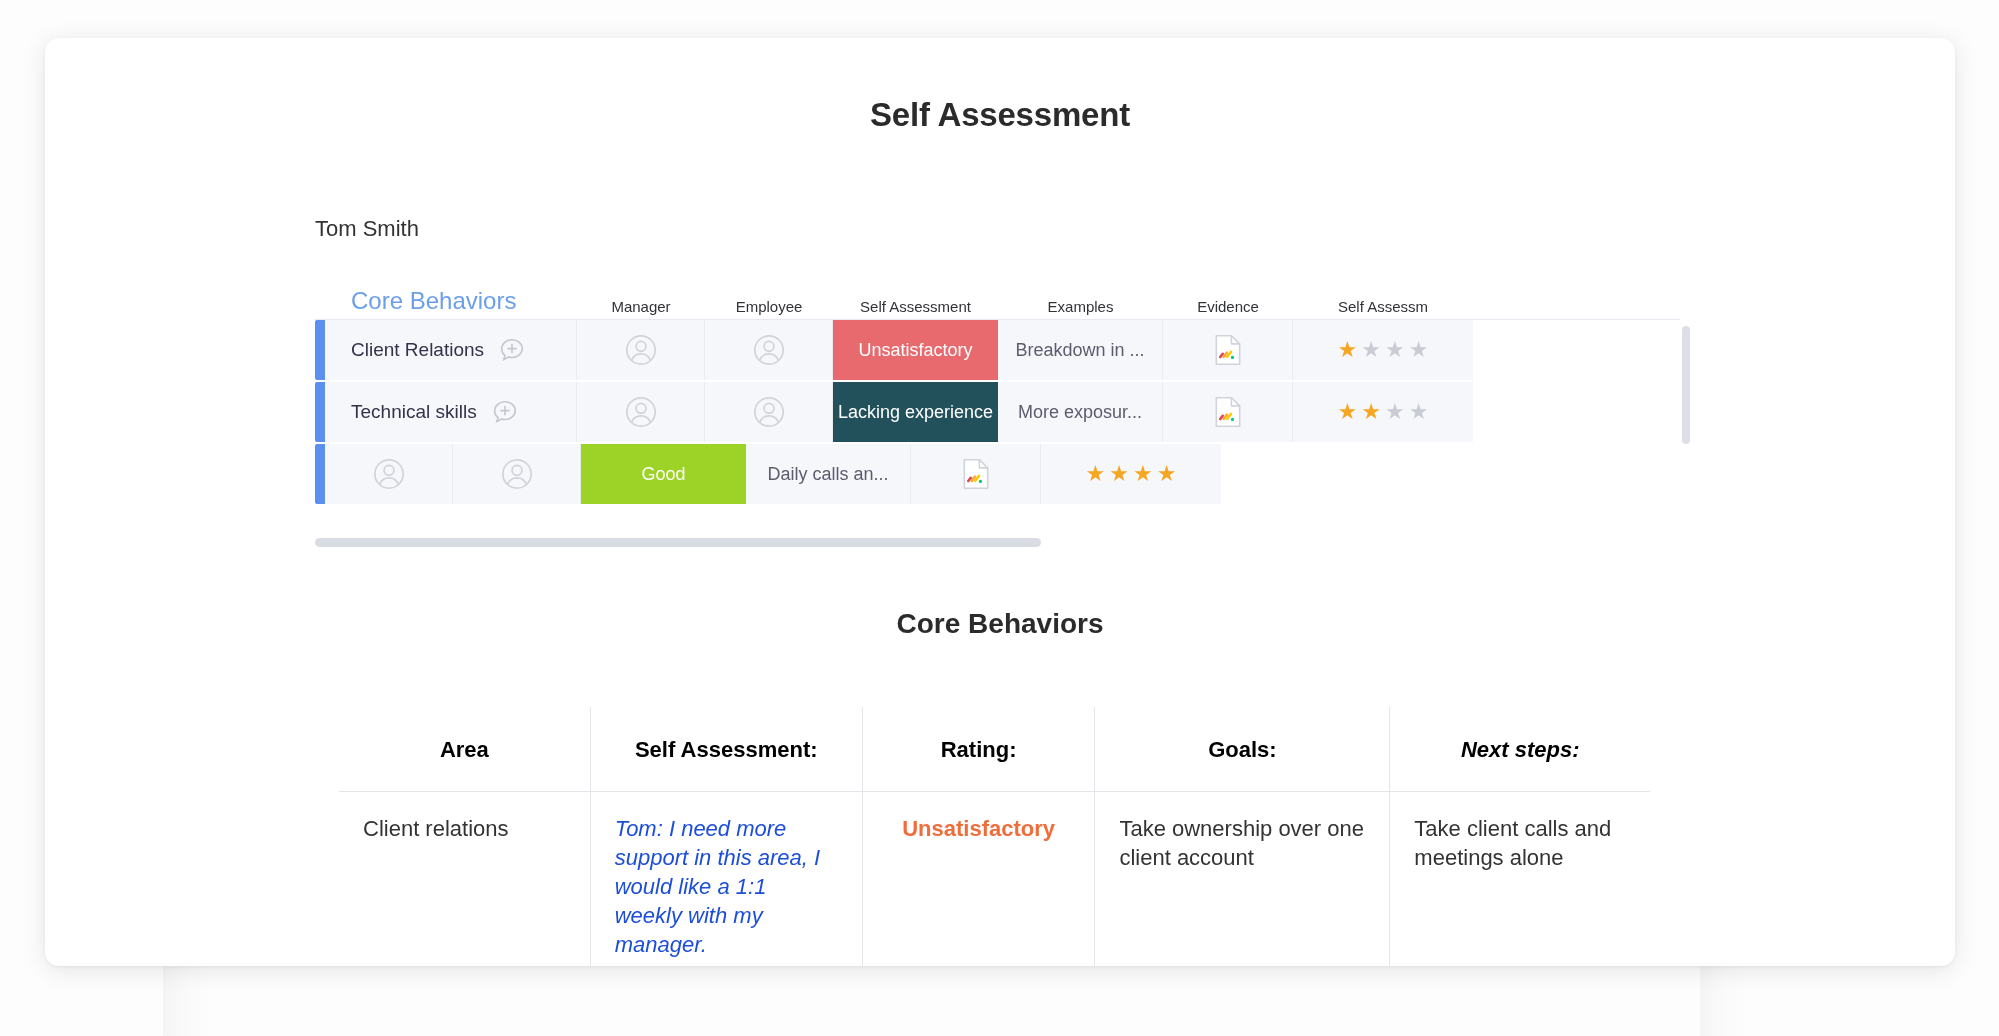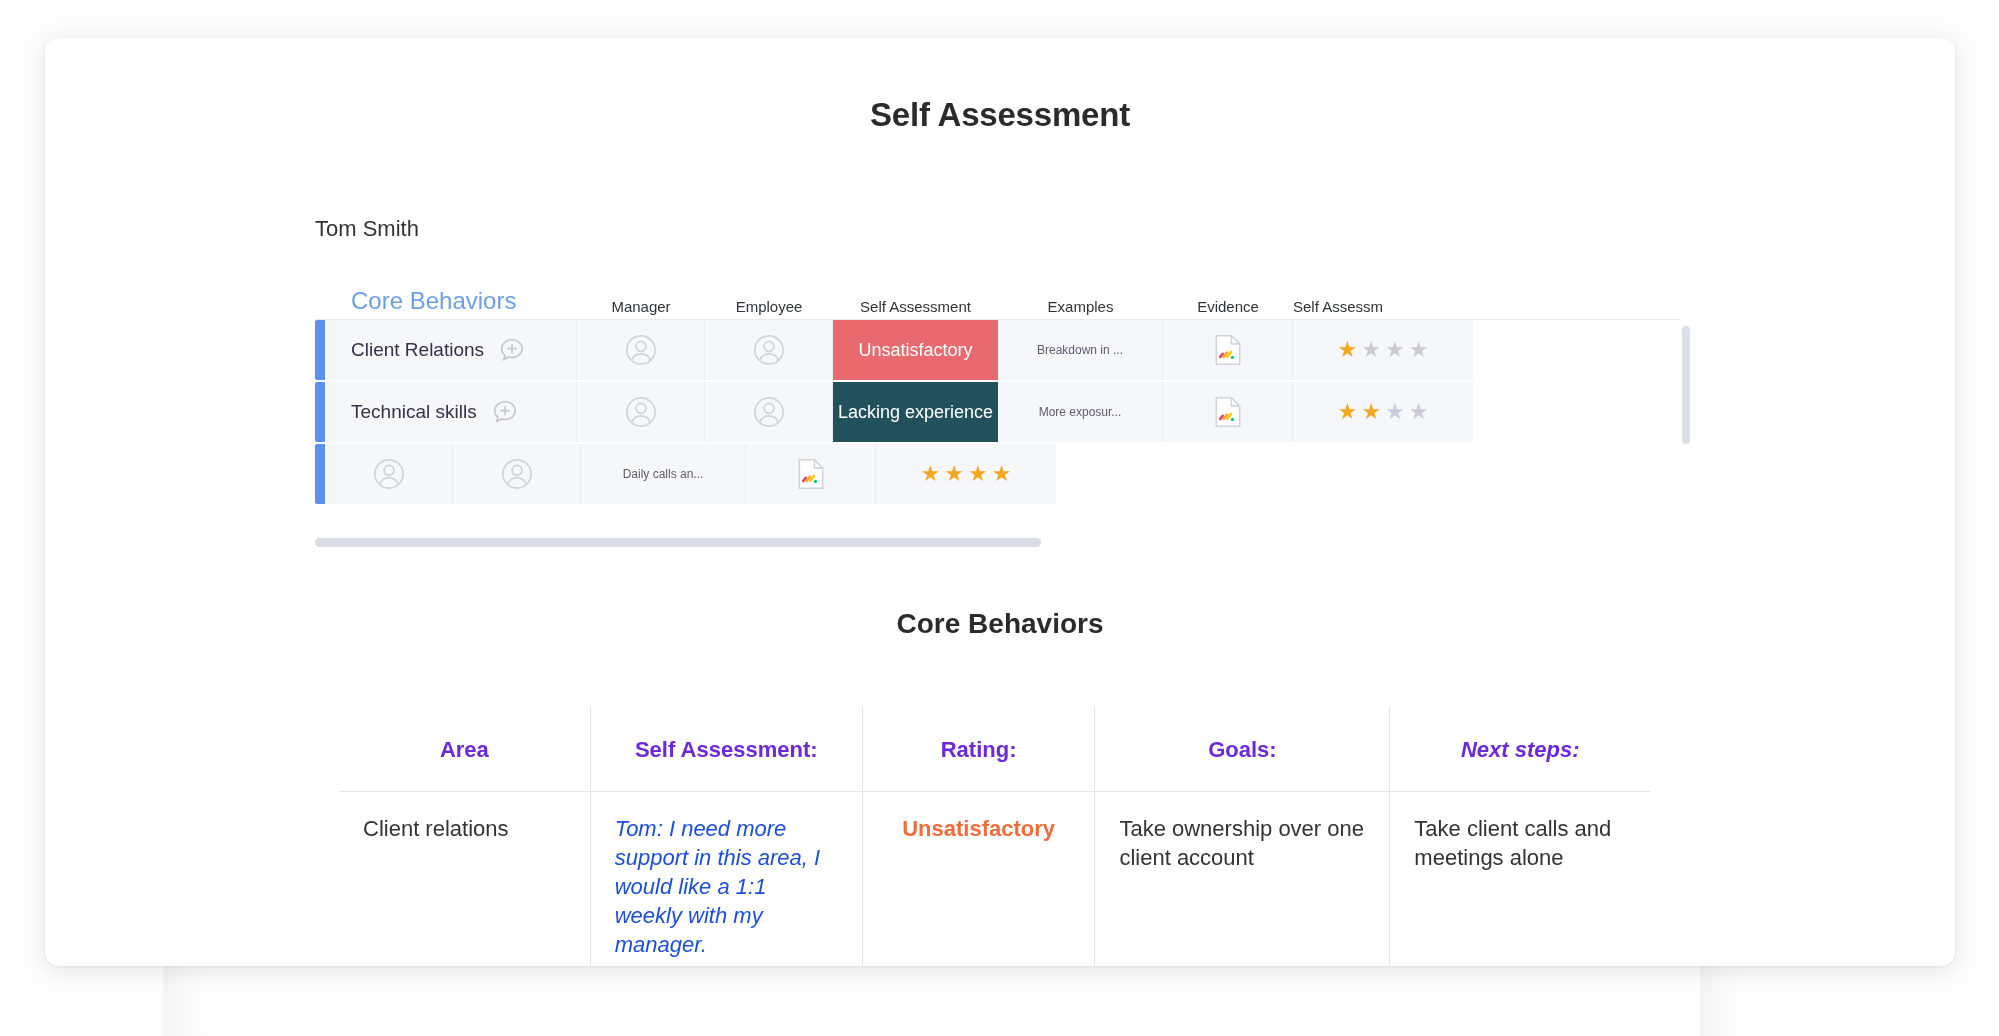--- a/index.html
+++ b/index.html
@@ -77,21 +77,21 @@
     text-align: left;
     padding-left: 36px;
     font-size: 24px;
     width: 262px;
   }
   .bh.c-manager { width: 128px; }
   .bh.c-employee { width: 128px; margin-top: 43px; }
   .bh.c-selfass { width: 165px; }
   .bh.c-examples { width: 165px; }
   .bh.c-evidence { width: 130px; }
-  .bh.c-selfass2 { width: 180px; text-align: left; margin-top: 16px; }
+  .bh.c-selfass2 { width: 180px; text-align: center; margin-top: 16px; }
 
   .board-rows { position: relative; }
   .brow {
     display: flex;
     align-items: stretch;
     height: 60px;
     margin-bottom: 2px;
     position: relative;
   }
   .row-accent {
@@ -128,21 +128,21 @@
   .cell.person { width: 128px; }
   .cell.status {
     width: 165px;
     color: #ffffff;
     font-size: 18px;
     border-right: none;
   }
   .cell.examples {
     width: 165px;
     color: #5c5c6e;
-    font-size: 12px;
+    font-size: 18px;
   }
   .cell.evidence { width: 130px; }
   .cell.stars { width: 180px; gap: 4px; border-right: none; }
 
   
   .plus-bubble { width: 28px; height: 28px; position: relative; opacity: .55; }
   .avatar-icon { width: 34px; height: 34px; opacity: .35; }
   .file-icon { width: 28px; height: 34px; }
   .star { font-size: 22px; line-height: 1; color: #c9ccd4; }
   .star.on { color: #f5a623; }
@@ -188,21 +188,21 @@
     width: 1313px;
     border-collapse: collapse;
     border: 1px solid #dfe1e6;
     border-radius: 10px;
     overflow: hidden;
     table-layout: fixed;
   }
   .doc-table th {
     font-size: 22px;
     font-weight: bold;
-    color: #6d28d9;
+    color: #000000;
     text-align: center;
     border-right: 1px solid #e3e5ea;
     border-bottom: 1px solid #e3e5ea;
     padding: 30px 10px 28px;
     background: #ffffff;
     vertical-align: middle;
   }
   .doc-table th:last-child { border-right: none; font-style: italic; }
   .doc-table td {
     font-size: 22px;
@@ -349,20 +349,21 @@
     <path d="M5.4 19.4c1.1-3 3.6-4.6 6.6-4.6s5.5 1.6 6.6 4.6"></path>
               </svg></span>
      </div>
      <div class="cell person">
        <span class="avatar-icon"><svg viewBox="0 0 24 24" width="34" height="34" fill="none" stroke="#8c919b" stroke-width="1.2">
     <circle cx="12" cy="12" r="10"></circle>
     <circle cx="12" cy="9.4" r="3.5"></circle>
     <path d="M5.4 19.4c1.1-3 3.6-4.6 6.6-4.6s5.5 1.6 6.6 4.6"></path>
               </svg></span>
      </div>
+     <div class="cell status" style="background:#9cd326">Good</div>
      <div class="cell examples">Daily calls an...</div>
      <div class="cell evidence">
        <span class="file-icon"><svg viewBox="0 0 26 32" width="28" height="34">
     <path d="M2 2.6h14.2L24 10.2v19.2H2z" fill="#ffffff" stroke="#cfd3da" stroke-width="1.5" stroke-linejoin="round"></path>
     <path d="M16.2 2.6V10.2H24" fill="none" stroke="#cfd3da" stroke-width="1.5" stroke-linejoin="round"></path>
     <g transform="translate(5.6,14.4)">
       <rect x="0" y="3.6" width="2.5" height="6.2" rx="1.2" fill="#e2445c" transform="rotate(38 1.25 6.7)"></rect>
       <rect x="3.6" y="2.4" width="2.5" height="7.4" rx="1.2" fill="#fdab3d" transform="rotate(38 4.85 6.1)"></rect>
       <rect x="7.2" y="1.6" width="2.5" height="8.2" rx="1.2" fill="#ffcb00" transform="rotate(38 8.45 5.7)"></rect>
       <circle cx="11.6" cy="8.6" r="1.5" fill="#00c875"></circle>

